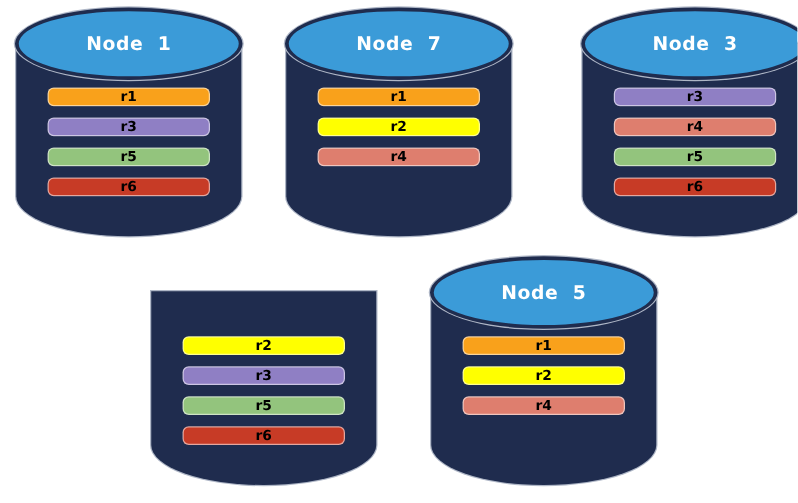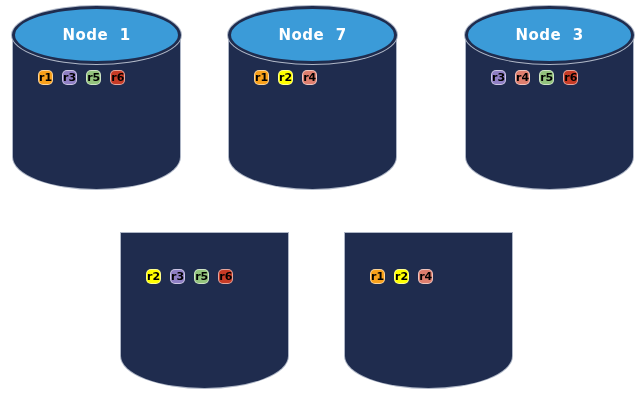--- a/index.html
+++ b/index.html
@@ -4,21 +4,21 @@
 <style>
   html, body { margin: 0; padding: 0; background: #ffffff; }
   .canvas {
     position: relative;
     width: 638px;
     height: 402px;
     background: #ffffff;
     font-family: "DejaVu Sans", "Liberation Sans", sans-serif;
     overflow: hidden;
   }
-  .node { position: absolute; width: 169px; height: 184px; }
+  .node { position: absolute; width: 182px; height: 184px; }
   .cyl-body {
     position: absolute;
     left: 1px; right: 1px; top: 28px; bottom: 1px;
     background: var(--cyl-body, #1F2C4E);
     border-radius: 0 0 50% 50% / 0 0 32px 32px;
     box-shadow: 0 0 0 1px var(--cyl-outline, #AEB6C6);
   }
   .cyl-top {
     position: absolute;
     left: 0; right: 0; top: 0; height: 58px;
@@ -34,21 +34,21 @@
     color: var(--label-text, #FFFFFF);
     font-weight: bold;
     font-size: 15px;
     white-space: pre;
     letter-spacing: 0.5px;
   }
   .bars {
     position: absolute;
     left: 26px; right: 26px; top: 64px;
     z-index: 3;
-    display: flex; flex-direction: row; gap: 9px;
+    display: flex; flex-direction: column; gap: 9px;
   }
   .bar {
     height: 15px;
     box-sizing: border-box;
     border-radius: 5px;
     border: 1px solid var(--bar-border, rgba(255,255,255,0.55));
     display: flex; align-items: center; justify-content: center;
     font-size: 11px;
     font-weight: bold;
     color: var(--bar-text, #000000);
@@ -103,19 +103,22 @@
       <div class="bars">
         <div class="bar" style="background: rgb(255, 255, 0);">r2</div>
         <div class="bar" style="background: rgb(143, 127, 196);">r3</div>
         <div class="bar" style="background: rgb(147, 196, 125);">r5</div>
         <div class="bar" style="background: rgb(199, 59, 38);">r6</div>
       </div>
     </div>
 
     <div class="node" style="left: 344px; top: 205px;">
       <div class="cyl-body"></div>
+      <div class="cyl-top">
+        <span class="node-label">Node  5</span>
+      </div>
       <div class="bars">
         <div class="bar" style="background: rgb(249, 161, 27);">r1</div>
         <div class="bar" style="background: rgb(255, 255, 0);">r2</div>
         <div class="bar" style="background: rgb(222, 126, 110);">r4</div>
       </div>
     </div>
   </div>
 
 </body></html>

